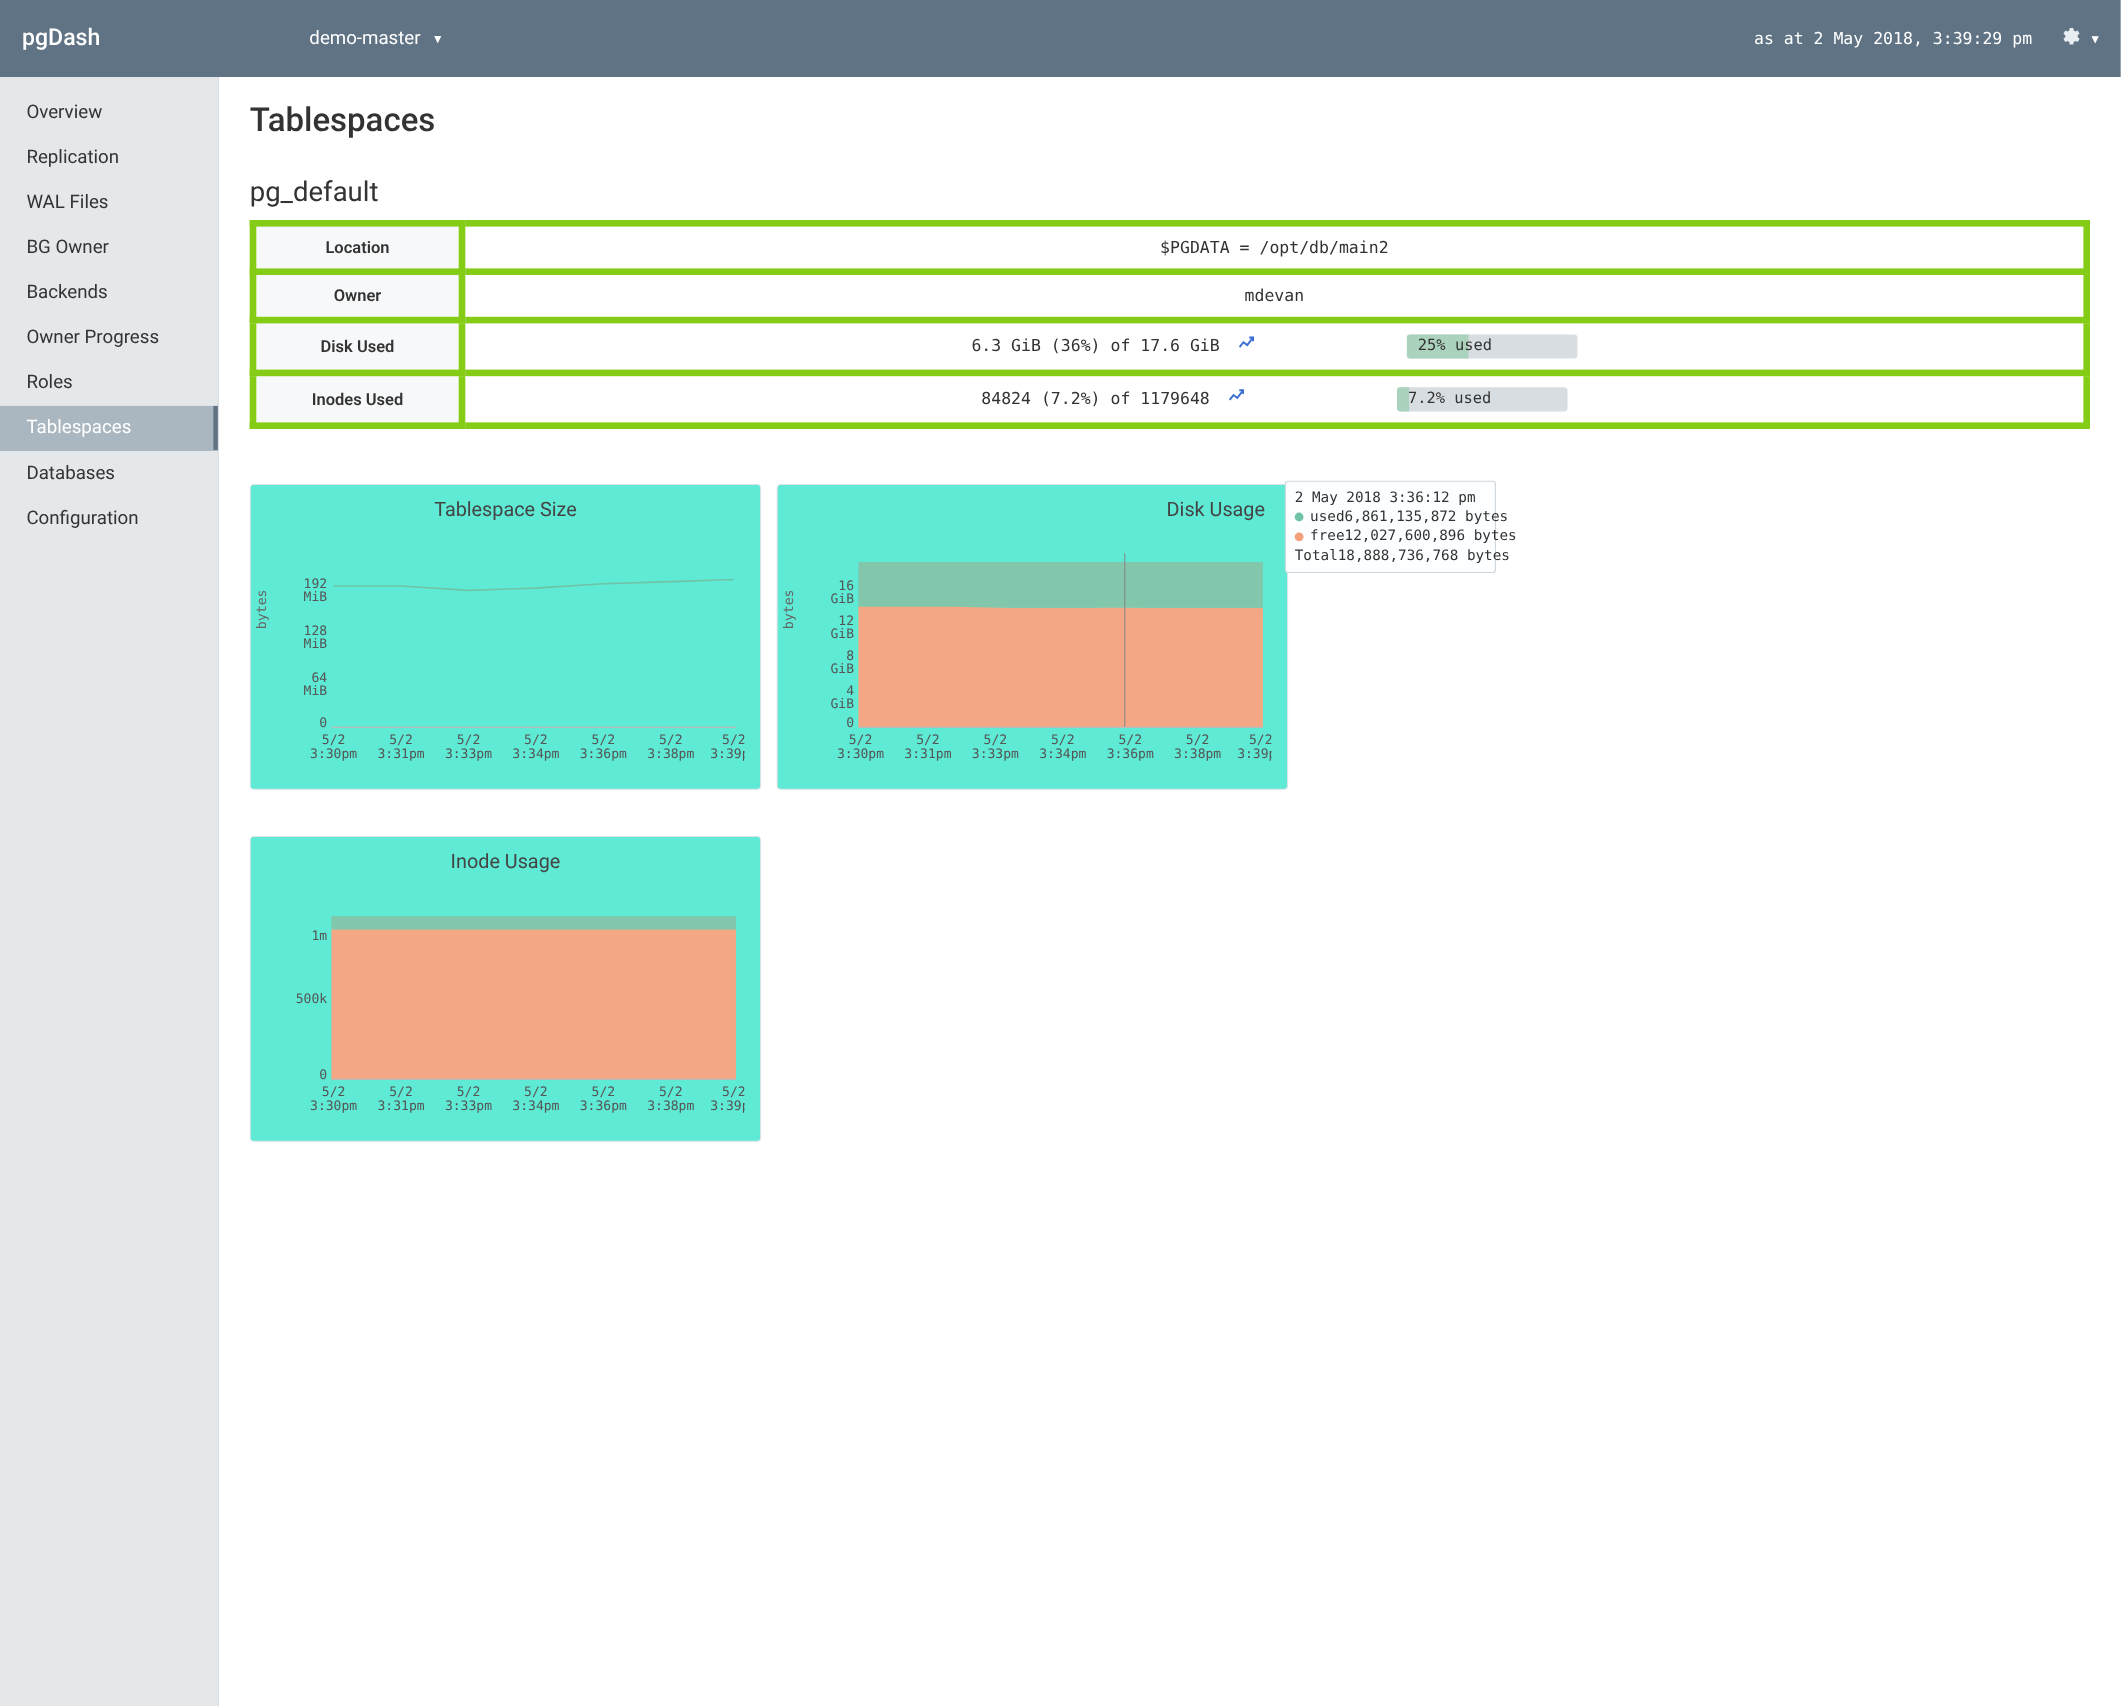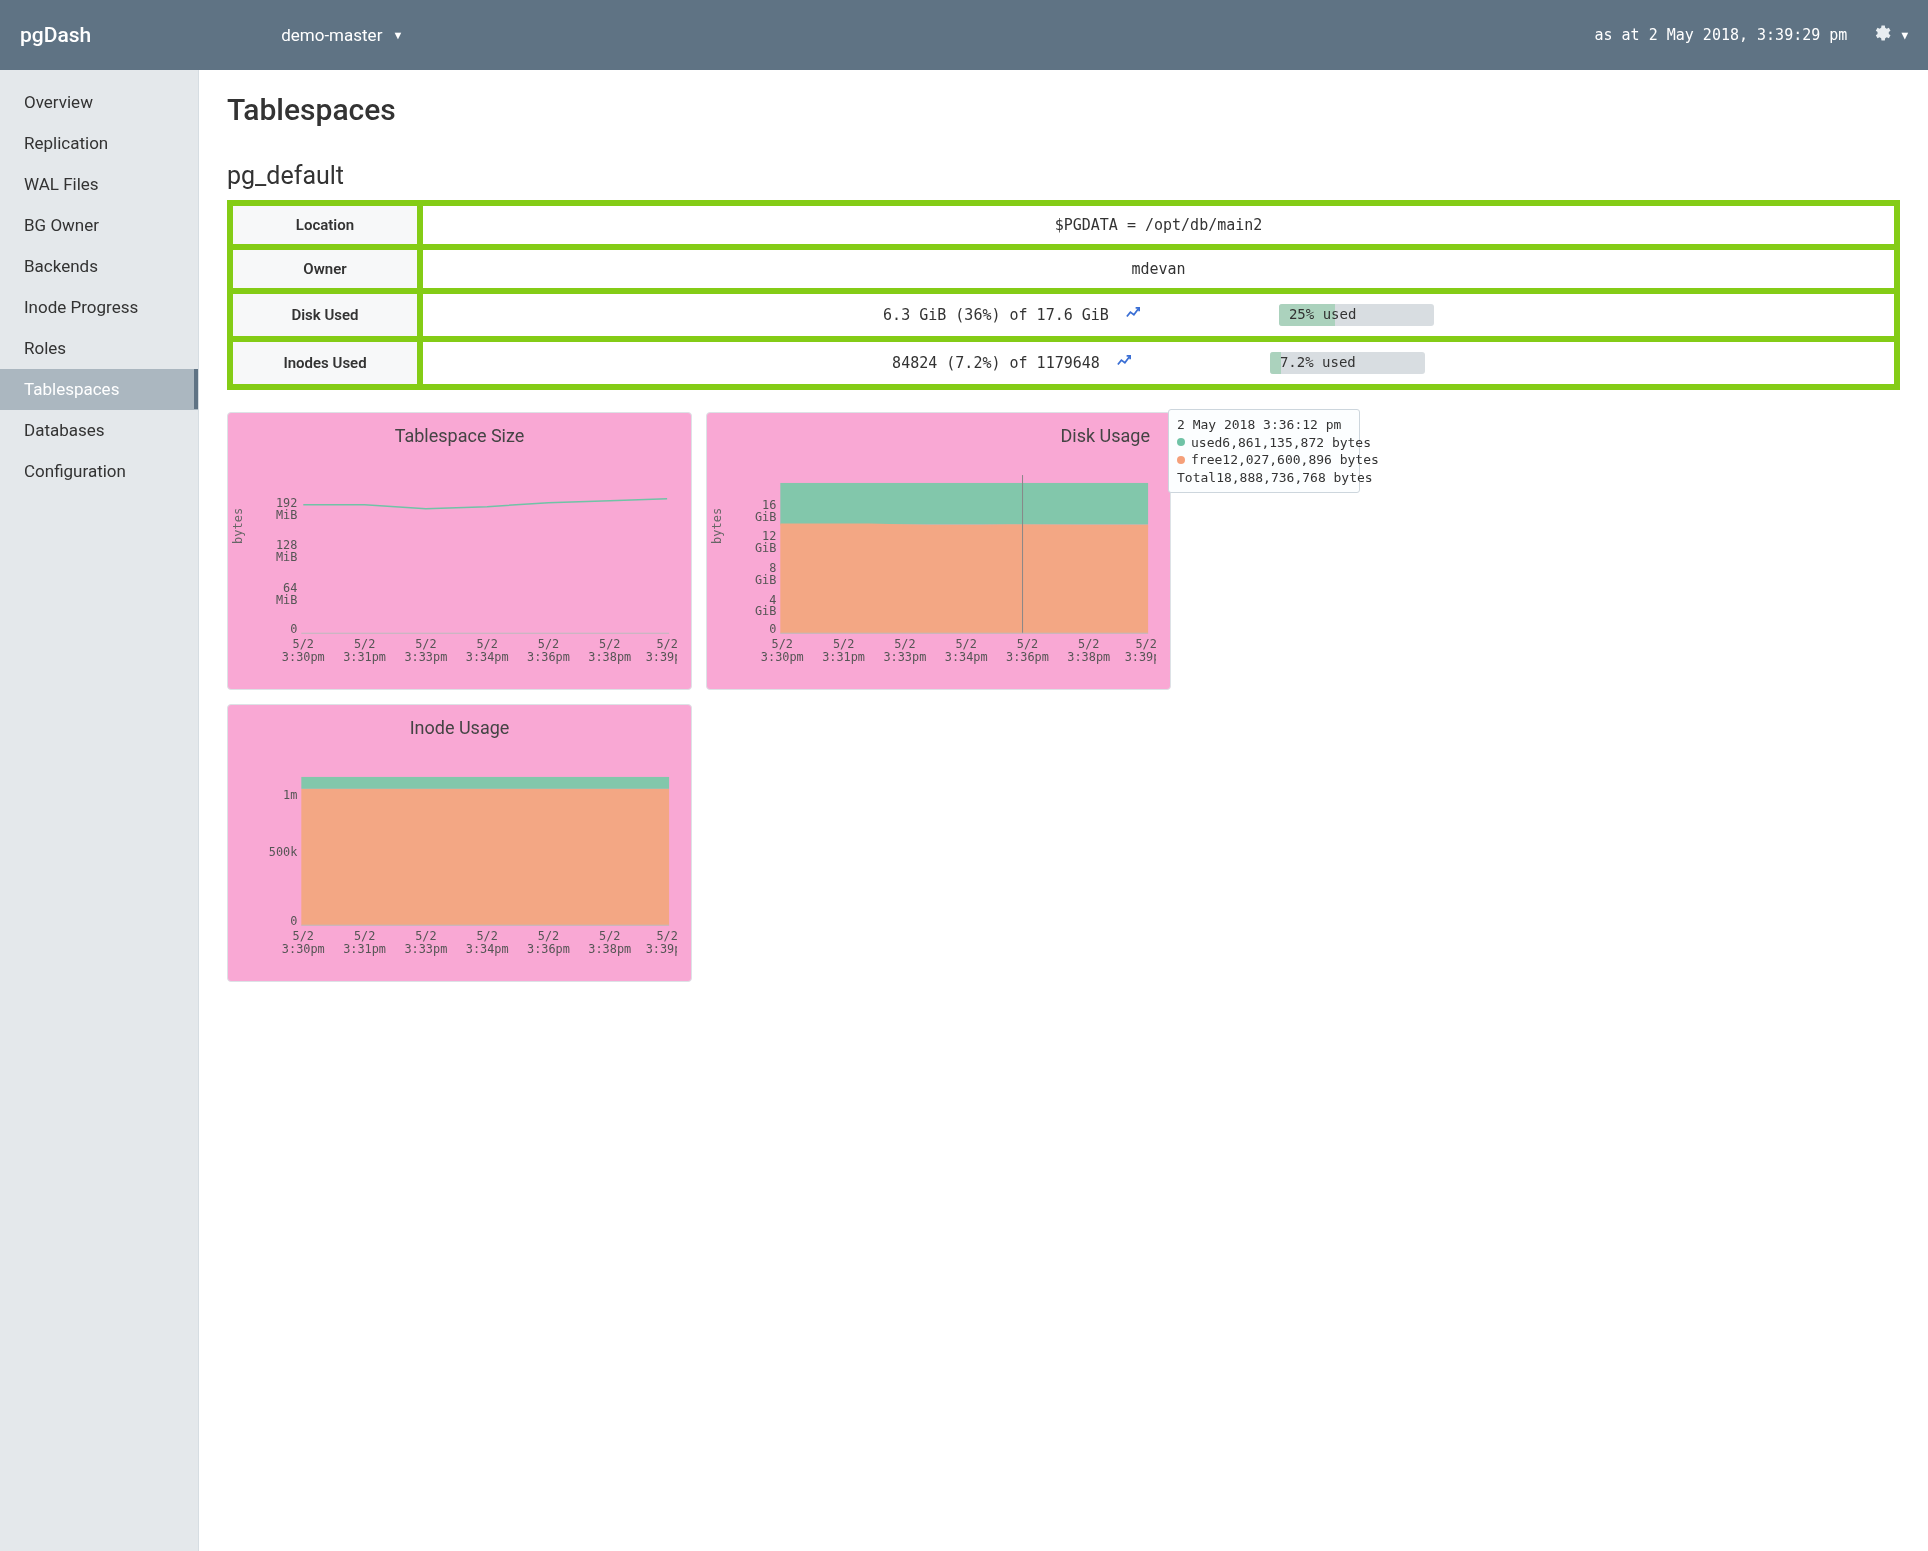--- a/index.html
+++ b/index.html
@@ -80,24 +80,25 @@
   .chart-icon { margin-left: 8px; color: #3b6fd4; cursor: pointer; }
   .chart-icon svg { width: 14px; height: 14px; stroke: #3b6fd4; fill: none; stroke-width: 2; }
   .progress-wrap { display: inline-block; vertical-align: middle; width: 155px; height: 22px; background: #d8dde1; border-radius: 3px; position: relative; margin-left: 130px; font-family: ui-monospace, Menlo, monospace; font-size: 14px; }
   .progress-fill { position: absolute; left: 0; top: 0; bottom: 0; background: #abd2bd; border-radius: 3px 0 0 3px; }
   .progress-label { position: absolute; left: 10px; top: 2px; }
 
   .charts-row { display: flex; gap: 14px; margin-bottom: 14px; }
   .chart-card {
     border: 1px solid #dde2e6;
     border-radius: 4px;
-    background: #f9a8d4;
+    background: #5eead4;
     padding: 12px 14px 10px 14px;
     width: 465px;
     position: relative;
+    margin-top: 28px;
   }
   .chart-title { text-align: center; font-size: 18px; color: #444; margin-bottom: 8px; }
   .chart-body { position: relative; height: 225px; }
   .chart-body svg { width: 100%; height: 100%; }
   .axis-label-y {
     position: absolute;
     left: -4px;
     top: 50%;
     transform: rotate(-90deg) translateX(30px);
     transform-origin: left center;
@@ -159,21 +160,21 @@
 </div>
 
 <div class="layout">
 
   <div class="sidebar">
     <div class="nav-item">Overview</div>
     <div class="nav-item">Replication</div>
     <div class="nav-item">WAL Files</div>
     <div class="nav-item">BG Owner</div>
     <div class="nav-item">Backends</div>
-    <div class="nav-item">Inode Progress</div>
+    <div class="nav-item">Owner Progress</div>
     <div class="nav-item">Roles</div>
     <div class="nav-item active">Tablespaces</div>
     <div class="nav-item">Databases</div>
     <div class="nav-item">Configuration</div>
   </div>
 
   <div class="main">
     <h1 class="page-title">Tablespaces</h1>
     <h2 class="section-title">pg_default</h2>
 

